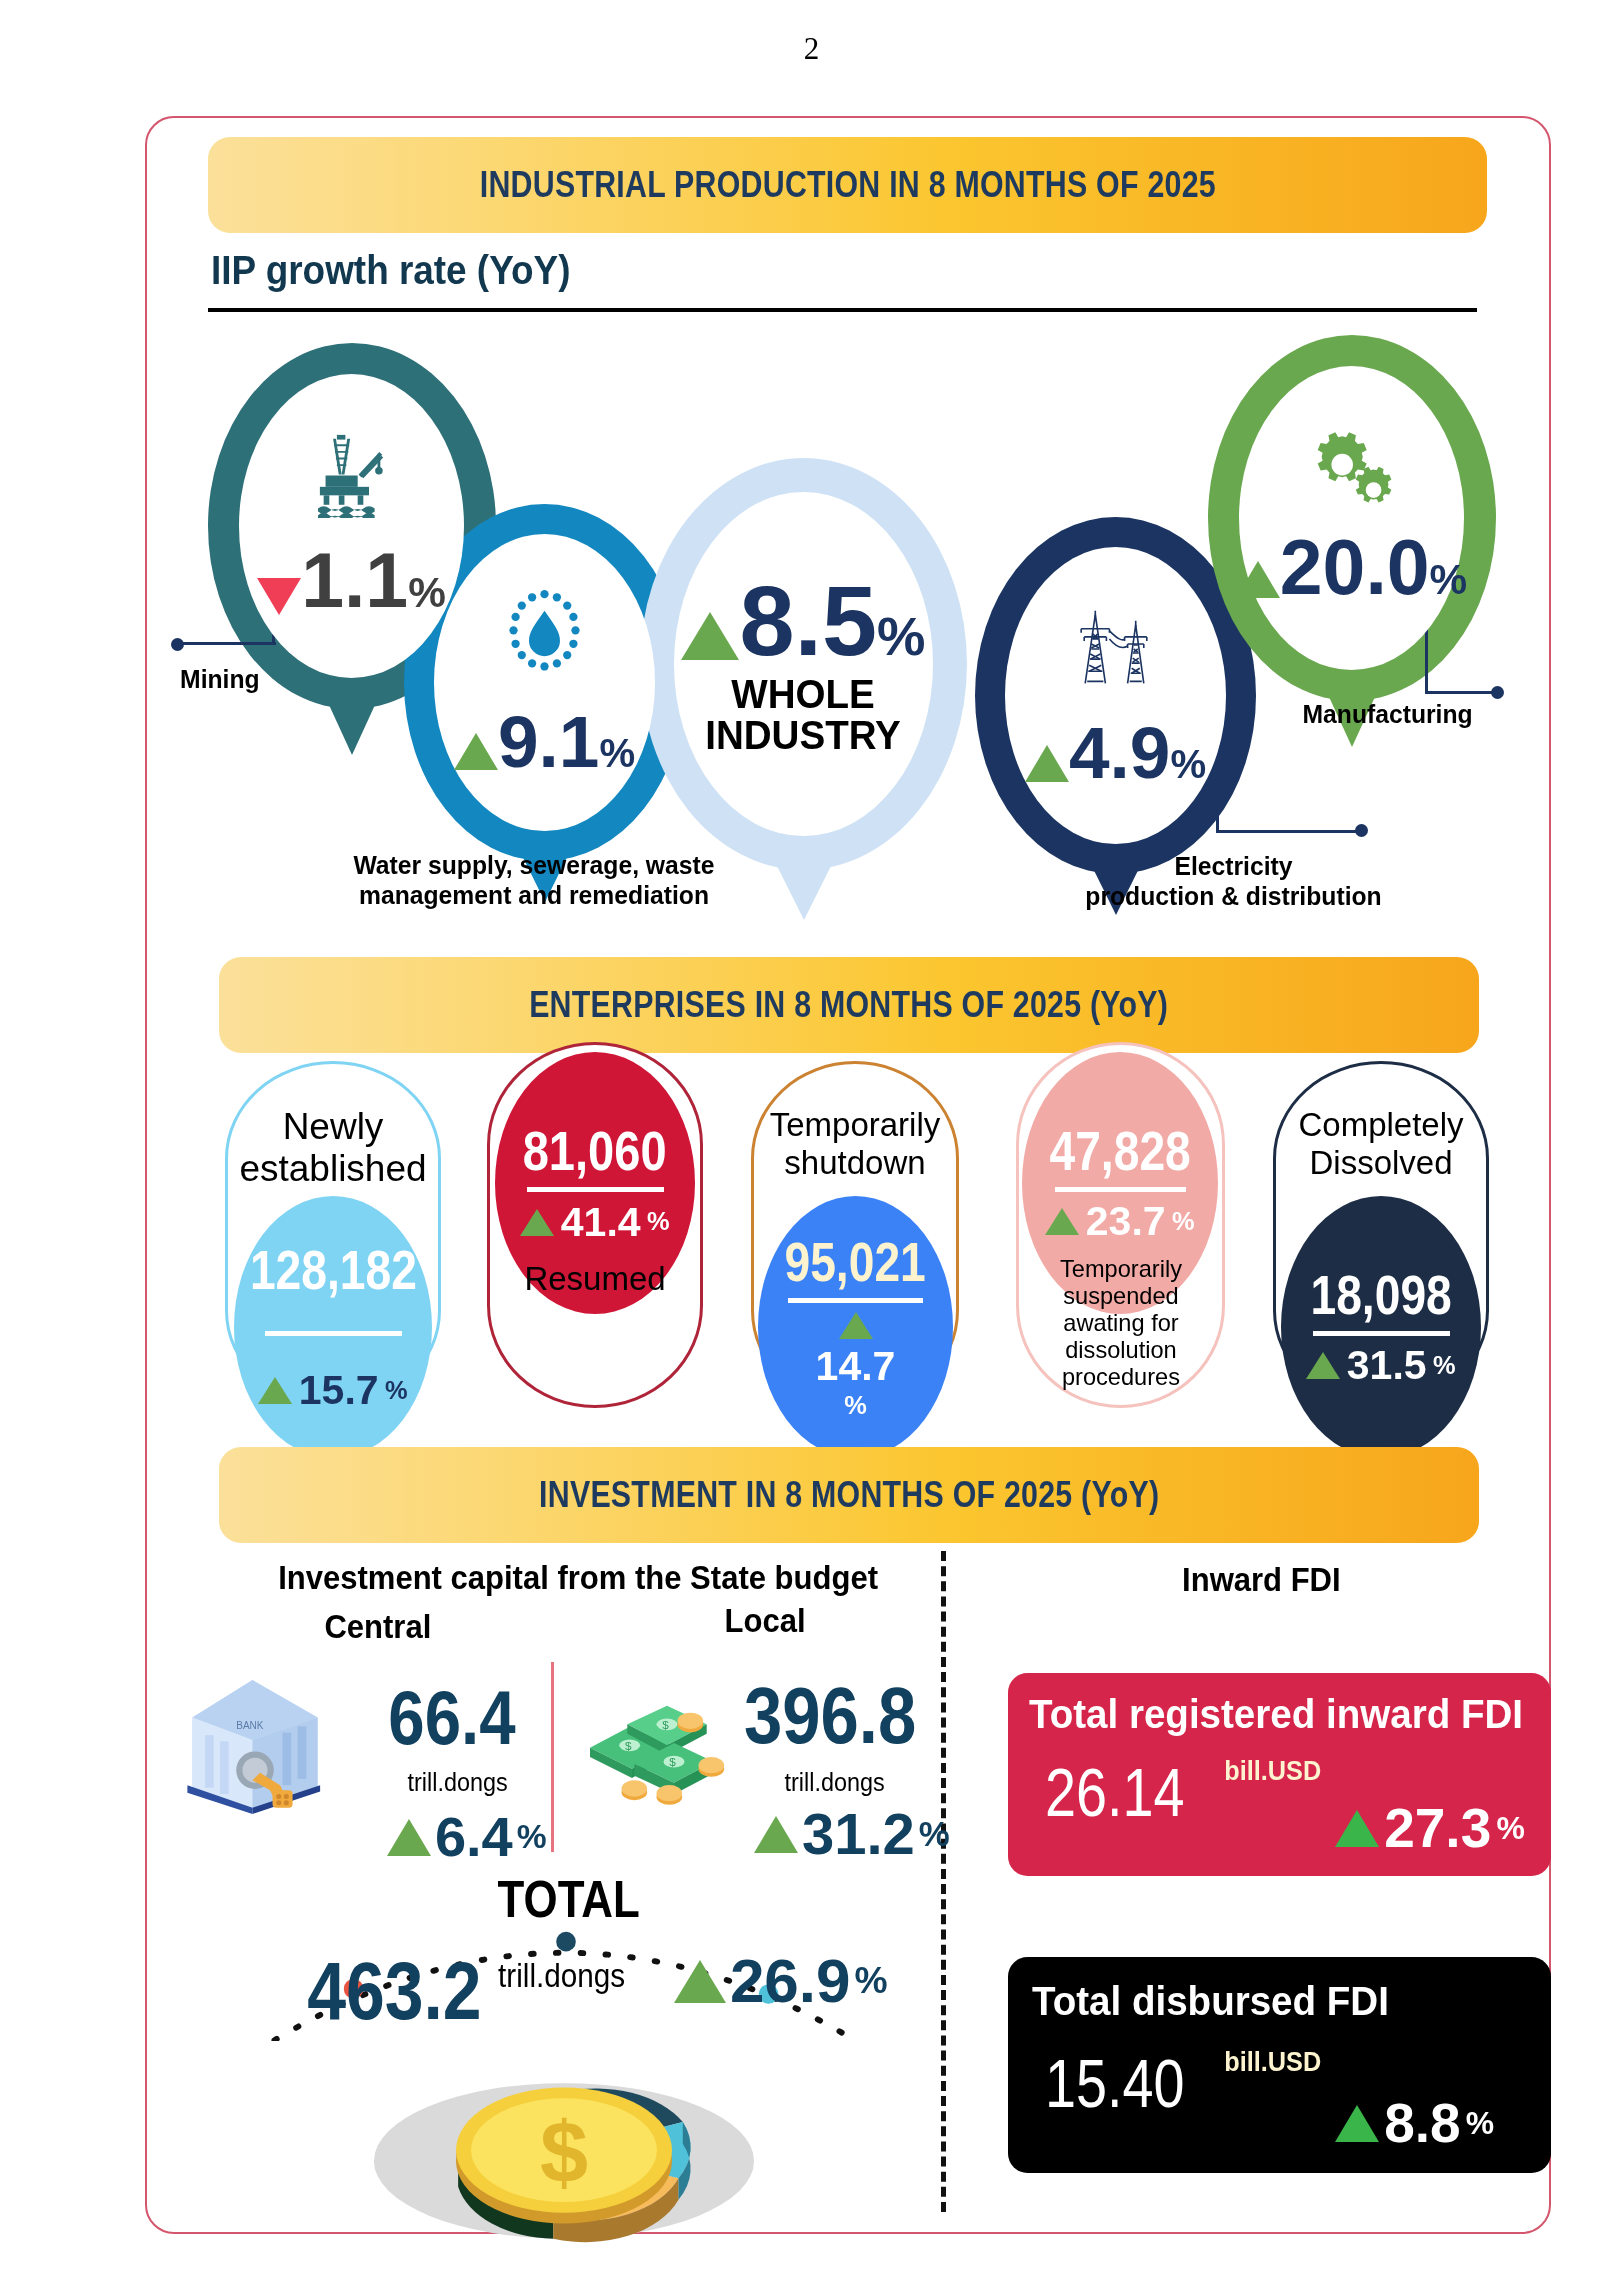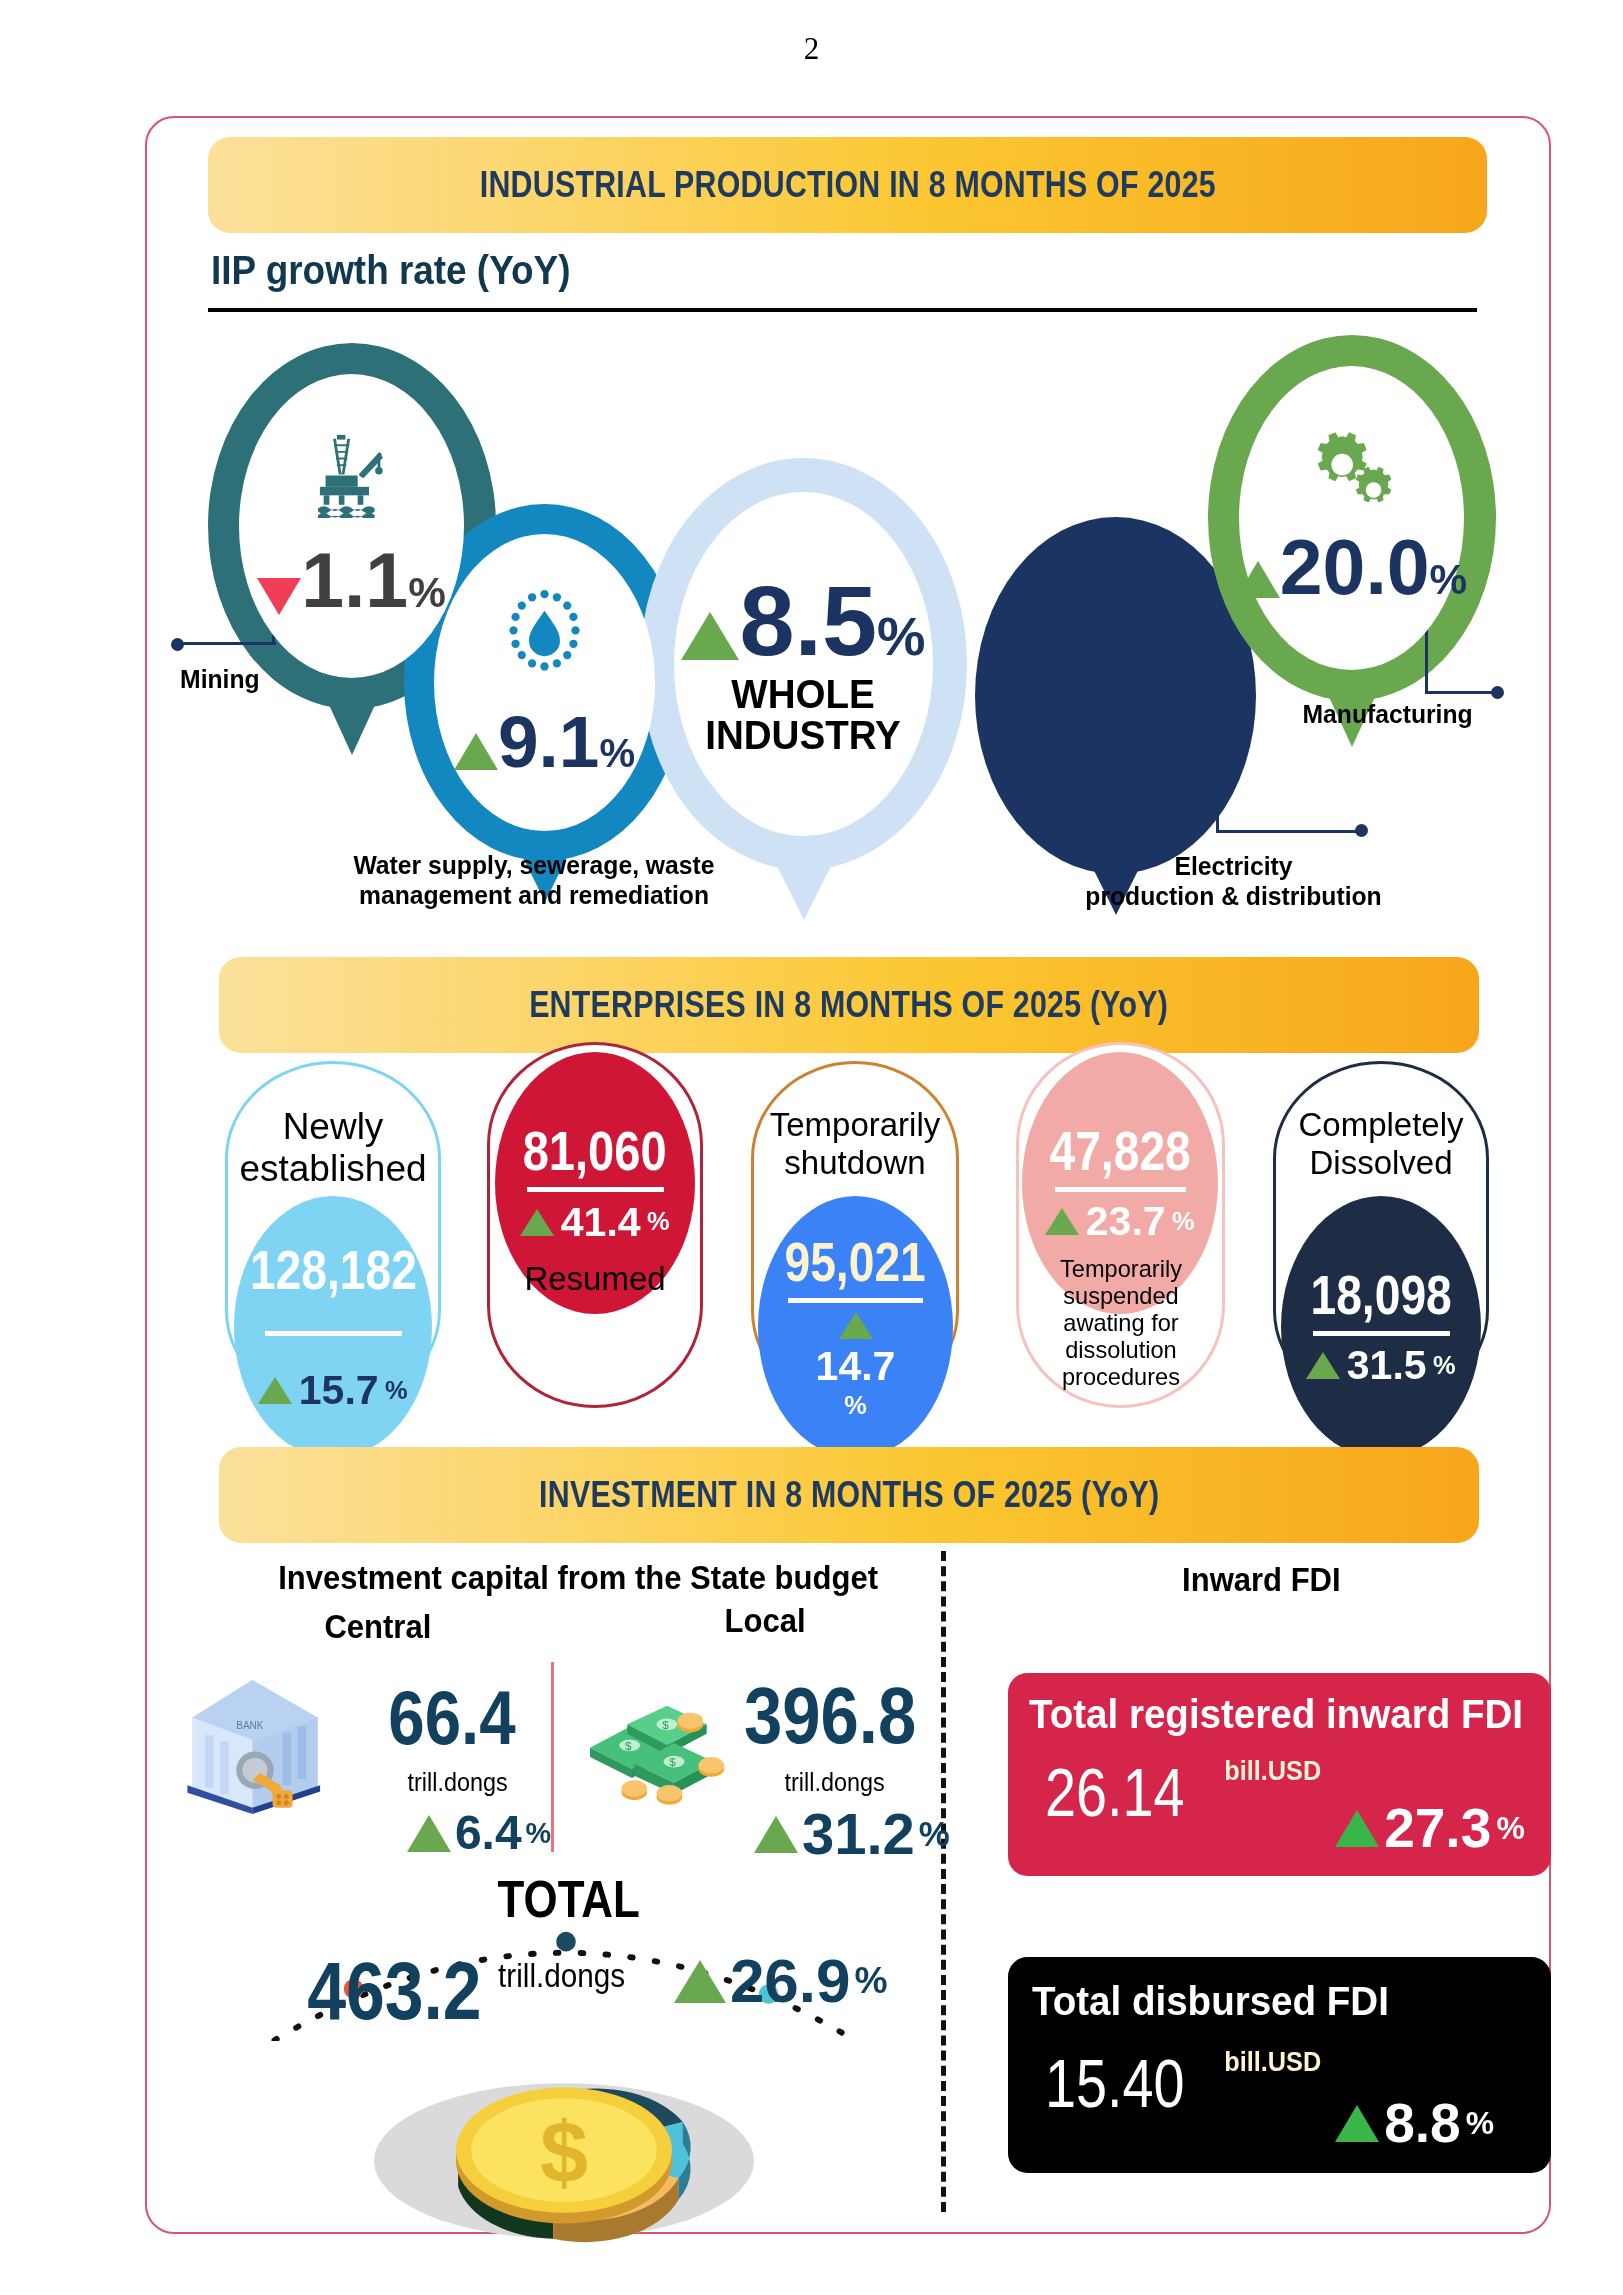--- a/index.html
+++ b/index.html
@@ -172,20 +172,40 @@
       <span class="tri" style="border-left-width:29px;border-right-width:29px;border-bottom-width:48px;vertical-align:-5.2px;"></span><span>8.5</span><span class="u">%</span>
     </div>
     <div class="wholetxt" style="white-space:pre-line;">WHOLE
 INDUSTRY</div>
   </div>
 </div>
 
 <div class="pin" style="left:975px;top:517px;width:281px;height:357px;">
   <div class="body" style="background:#1c3461;"></div>
   <div class="tail" style="top:319px;border-top:79px solid #1c3461;"></div>
+  <div class="inner" style="left:30px;top:30px;width:221px;height:297px;">
+    <svg width="101" height="92" viewBox="0 0 100 90">
+      <g stroke="#1c3461" stroke-width="1.6" fill="none">
+        <path d="M30 12 L20 80 M30 12 L40 80 M22 78h16"></path>
+        <path d="M23 68h14M25 56h10M26 46h8M27 36h6"></path>
+        <path d="M24 62l12 6M36 62l-12 6M25 51l10 5M35 51l-10 5M26 41l8 4M34 41l-8 4M27.5 31l5 5M32.5 31l-5 5"></path>
+        <path d="M16 26h28M19 34h22"></path>
+        <path d="M30 8v8M16 26v4M44 26v4M19 34v4M41 34v4"></path>
+        <path d="M70 22 L62 80 M70 22 L78 80 M64 78h12"></path>
+        <path d="M65 70h10M66 60h8M67 50h6M68 42h4"></path>
+        <path d="M66 65l8 5M74 65l-8 5M67 55l6 4M73 55l-6 4M68 46l4 3M72 46l-4 3"></path>
+        <path d="M59 34h22M62 41h16"></path>
+        <path d="M70 18v6M59 34v4M81 34v4M62 41v4M78 41v4"></path>
+        <path d="M44 28q12 12 15 8M44 36q10 12 18 7"></path>
+      </g>
+    </svg>
+    <div class="pct" style="font-size:73px;margin-top:22px;">
+      <span class="tri"></span><span>4.9</span><span class="u">%</span>
+    </div>
+  </div>
 </div>
 <div class="conn" style="left:1105px;top:768px;width:281px;height:85px;">
   <div class="d" style="left:0;top:0;"></div>
   <div class="h" style="left:5.2px;top:4.6px;width:109px;"></div>
   <div class="v" style="left:111px;top:4.6px;height:60px;"></div>
   <div class="h" style="left:111px;top:62px;width:144px;"></div>
   <div class="d" style="left:250px;top:56px;"></div>
 </div>
 <div class="pinlabel" style="left:1021px;top:852px;width:425px;text-align:center;white-space:pre-line;">Electricity
 production &amp; distribution</div>
@@ -317,21 +337,21 @@
     <circle cx="81" cy="101" r="2" fill="#d0862a"></circle>
       <circle cx="87" cy="101" r="2" fill="#d0862a"></circle>
     <circle cx="81" cy="106" r="2" fill="#d0862a"></circle>
       <circle cx="87" cy="106" r="2" fill="#d0862a"></circle>
     <text x="47" y="47" font-size="8" fill="#5b7ba8" font-family="Liberation Sans, sans-serif">BANK</text>
   </g>
 </svg>
 
 <div class="bignum" style="left:378px;top:1680px;font-size:76px;">66.4</div>
 <div class="unit" style="left:402px;top:1767px;">trill.dongs</div>
-<div class="growth" style="left:407px;top:1809px;font-size:48px;">
+<div class="growth" style="left:387px;top:1809px;font-size:56px;">
   <span class="tri"></span>
   <span>6.4</span>
     <span class="u">%</span>
 </div>
 
 <svg style="position:absolute;left:578px;top:1701px;" width="157" height="105" viewBox="0 0 130 90">
   <g>
     <path d="M8 40 L42 22 L78 38 L44 58 Z" fill="#46c07a"></path>
     <path d="M8 40 L44 58 L44 66 L8 48 Z" fill="#2f9a5e"></path>
     <path d="M44 58 L78 38 L78 46 L44 66 Z" fill="#269256"></path>

